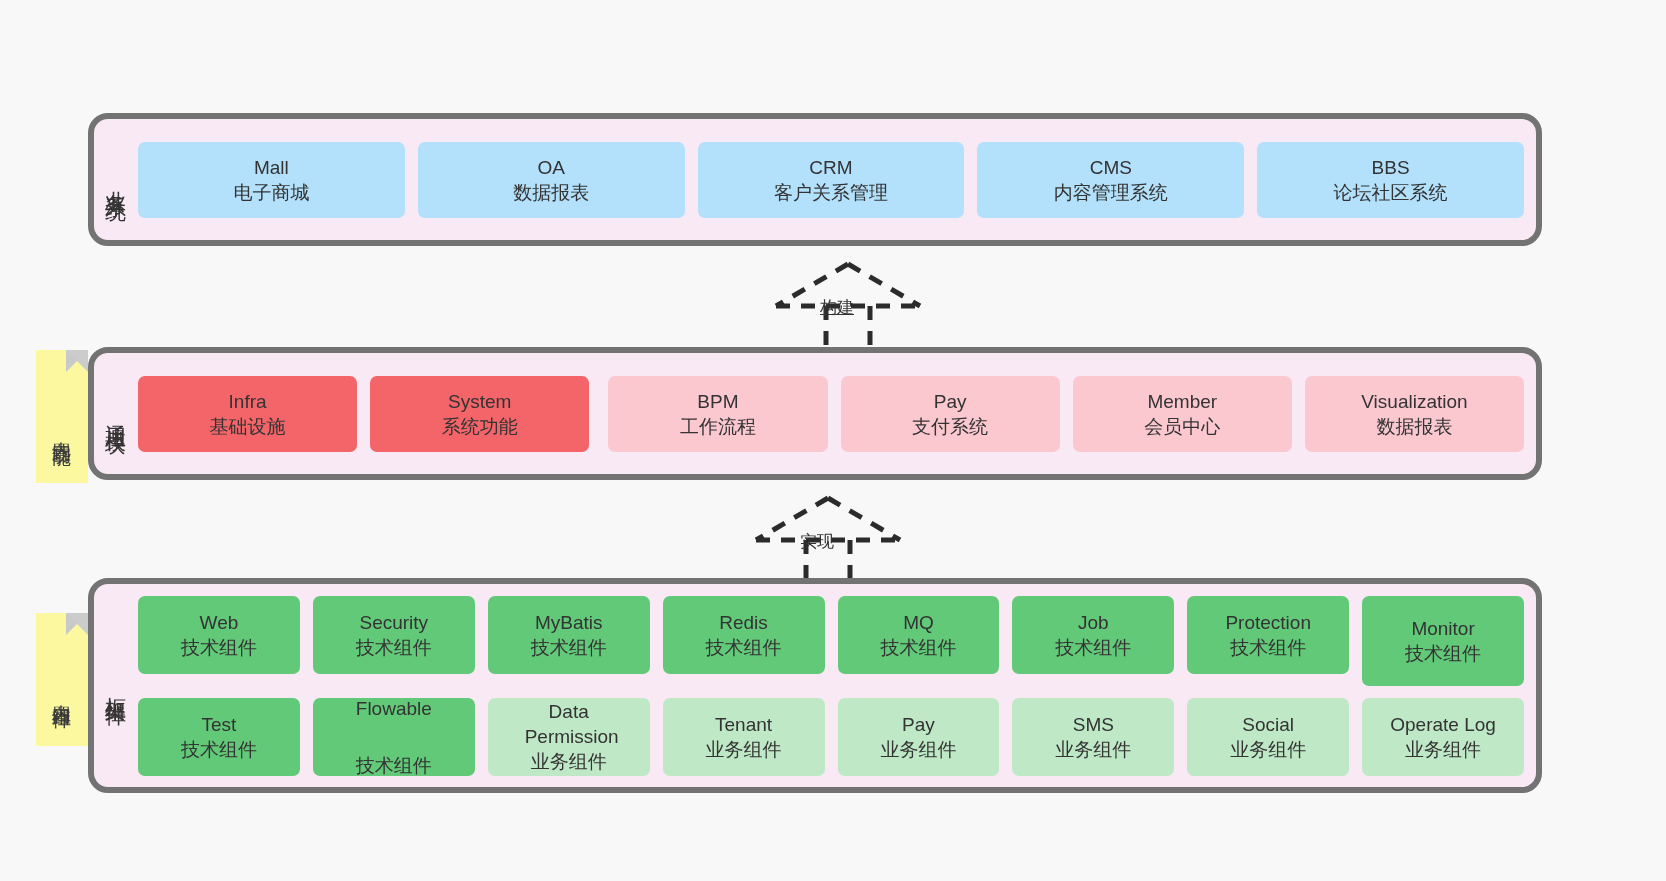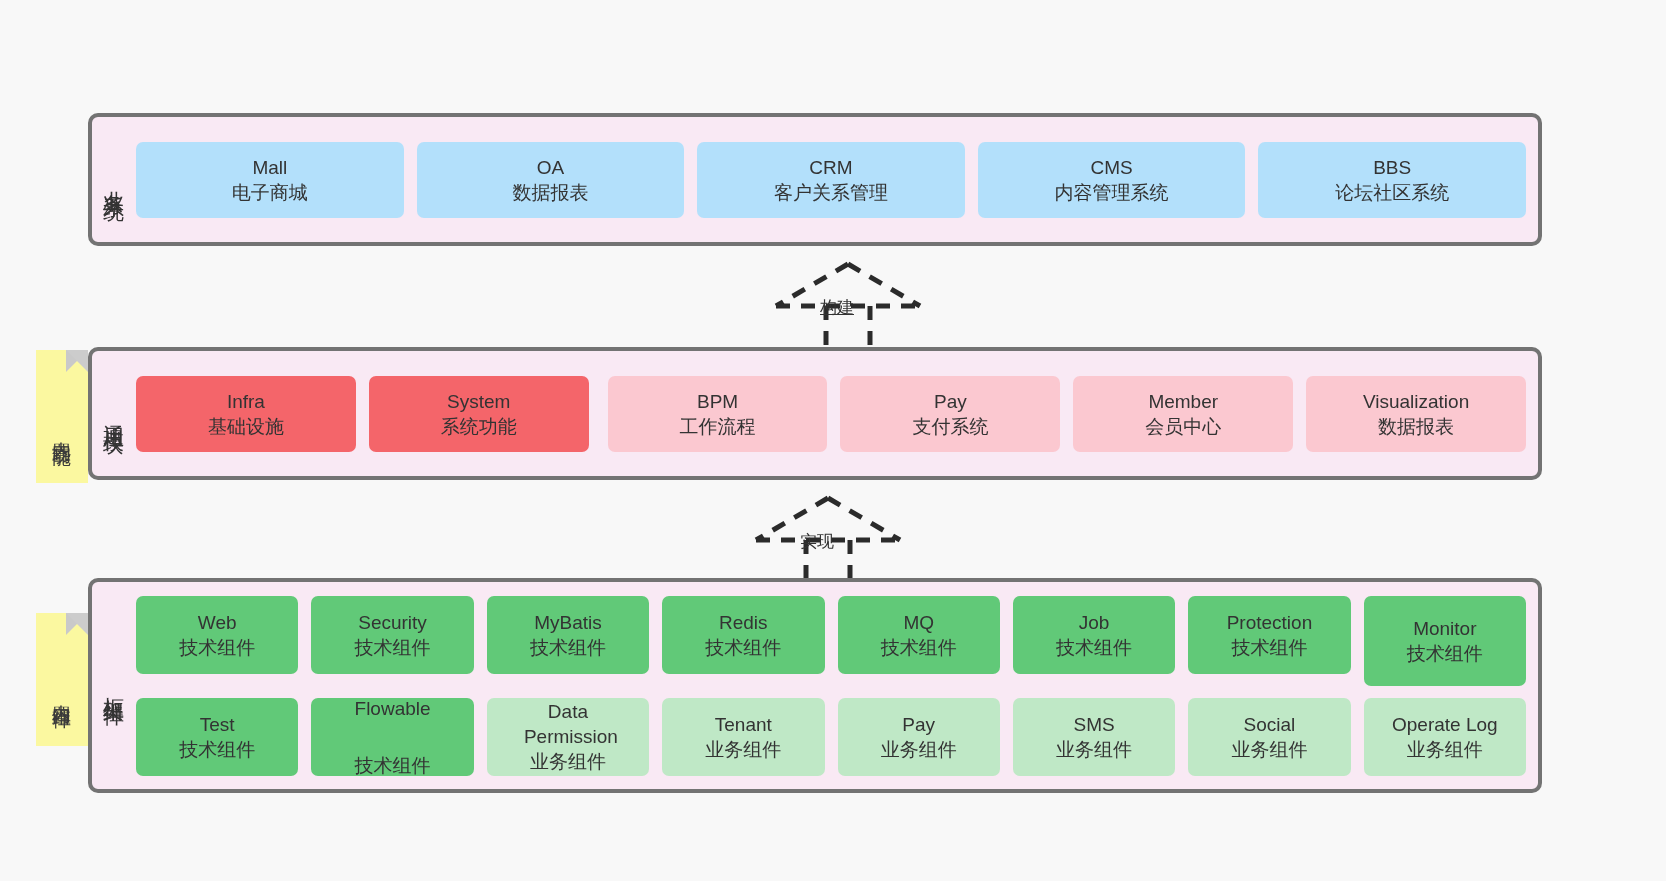--- a/index.html
+++ b/index.html
@@ -49,22 +49,22 @@
     width: 0; height: 0;
     border-left: 22px solid transparent;
     border-top: 22px solid #cccccc;
     z-index: 2;
   }
 
   
   .layer {
     position: absolute;
     background: #f9e9f4;
-    border: 4px solid #737373;
-    border-radius: 10px;
+    border: 6px solid #737373;
+    border-radius: 20px;
     box-sizing: border-box;
     display: flex;
     align-items: stretch;
   }
   .layer-title {
     flex: 0 0 auto;
     width: 44px;
     display: flex;
     align-items: center;
     justify-content: center;

